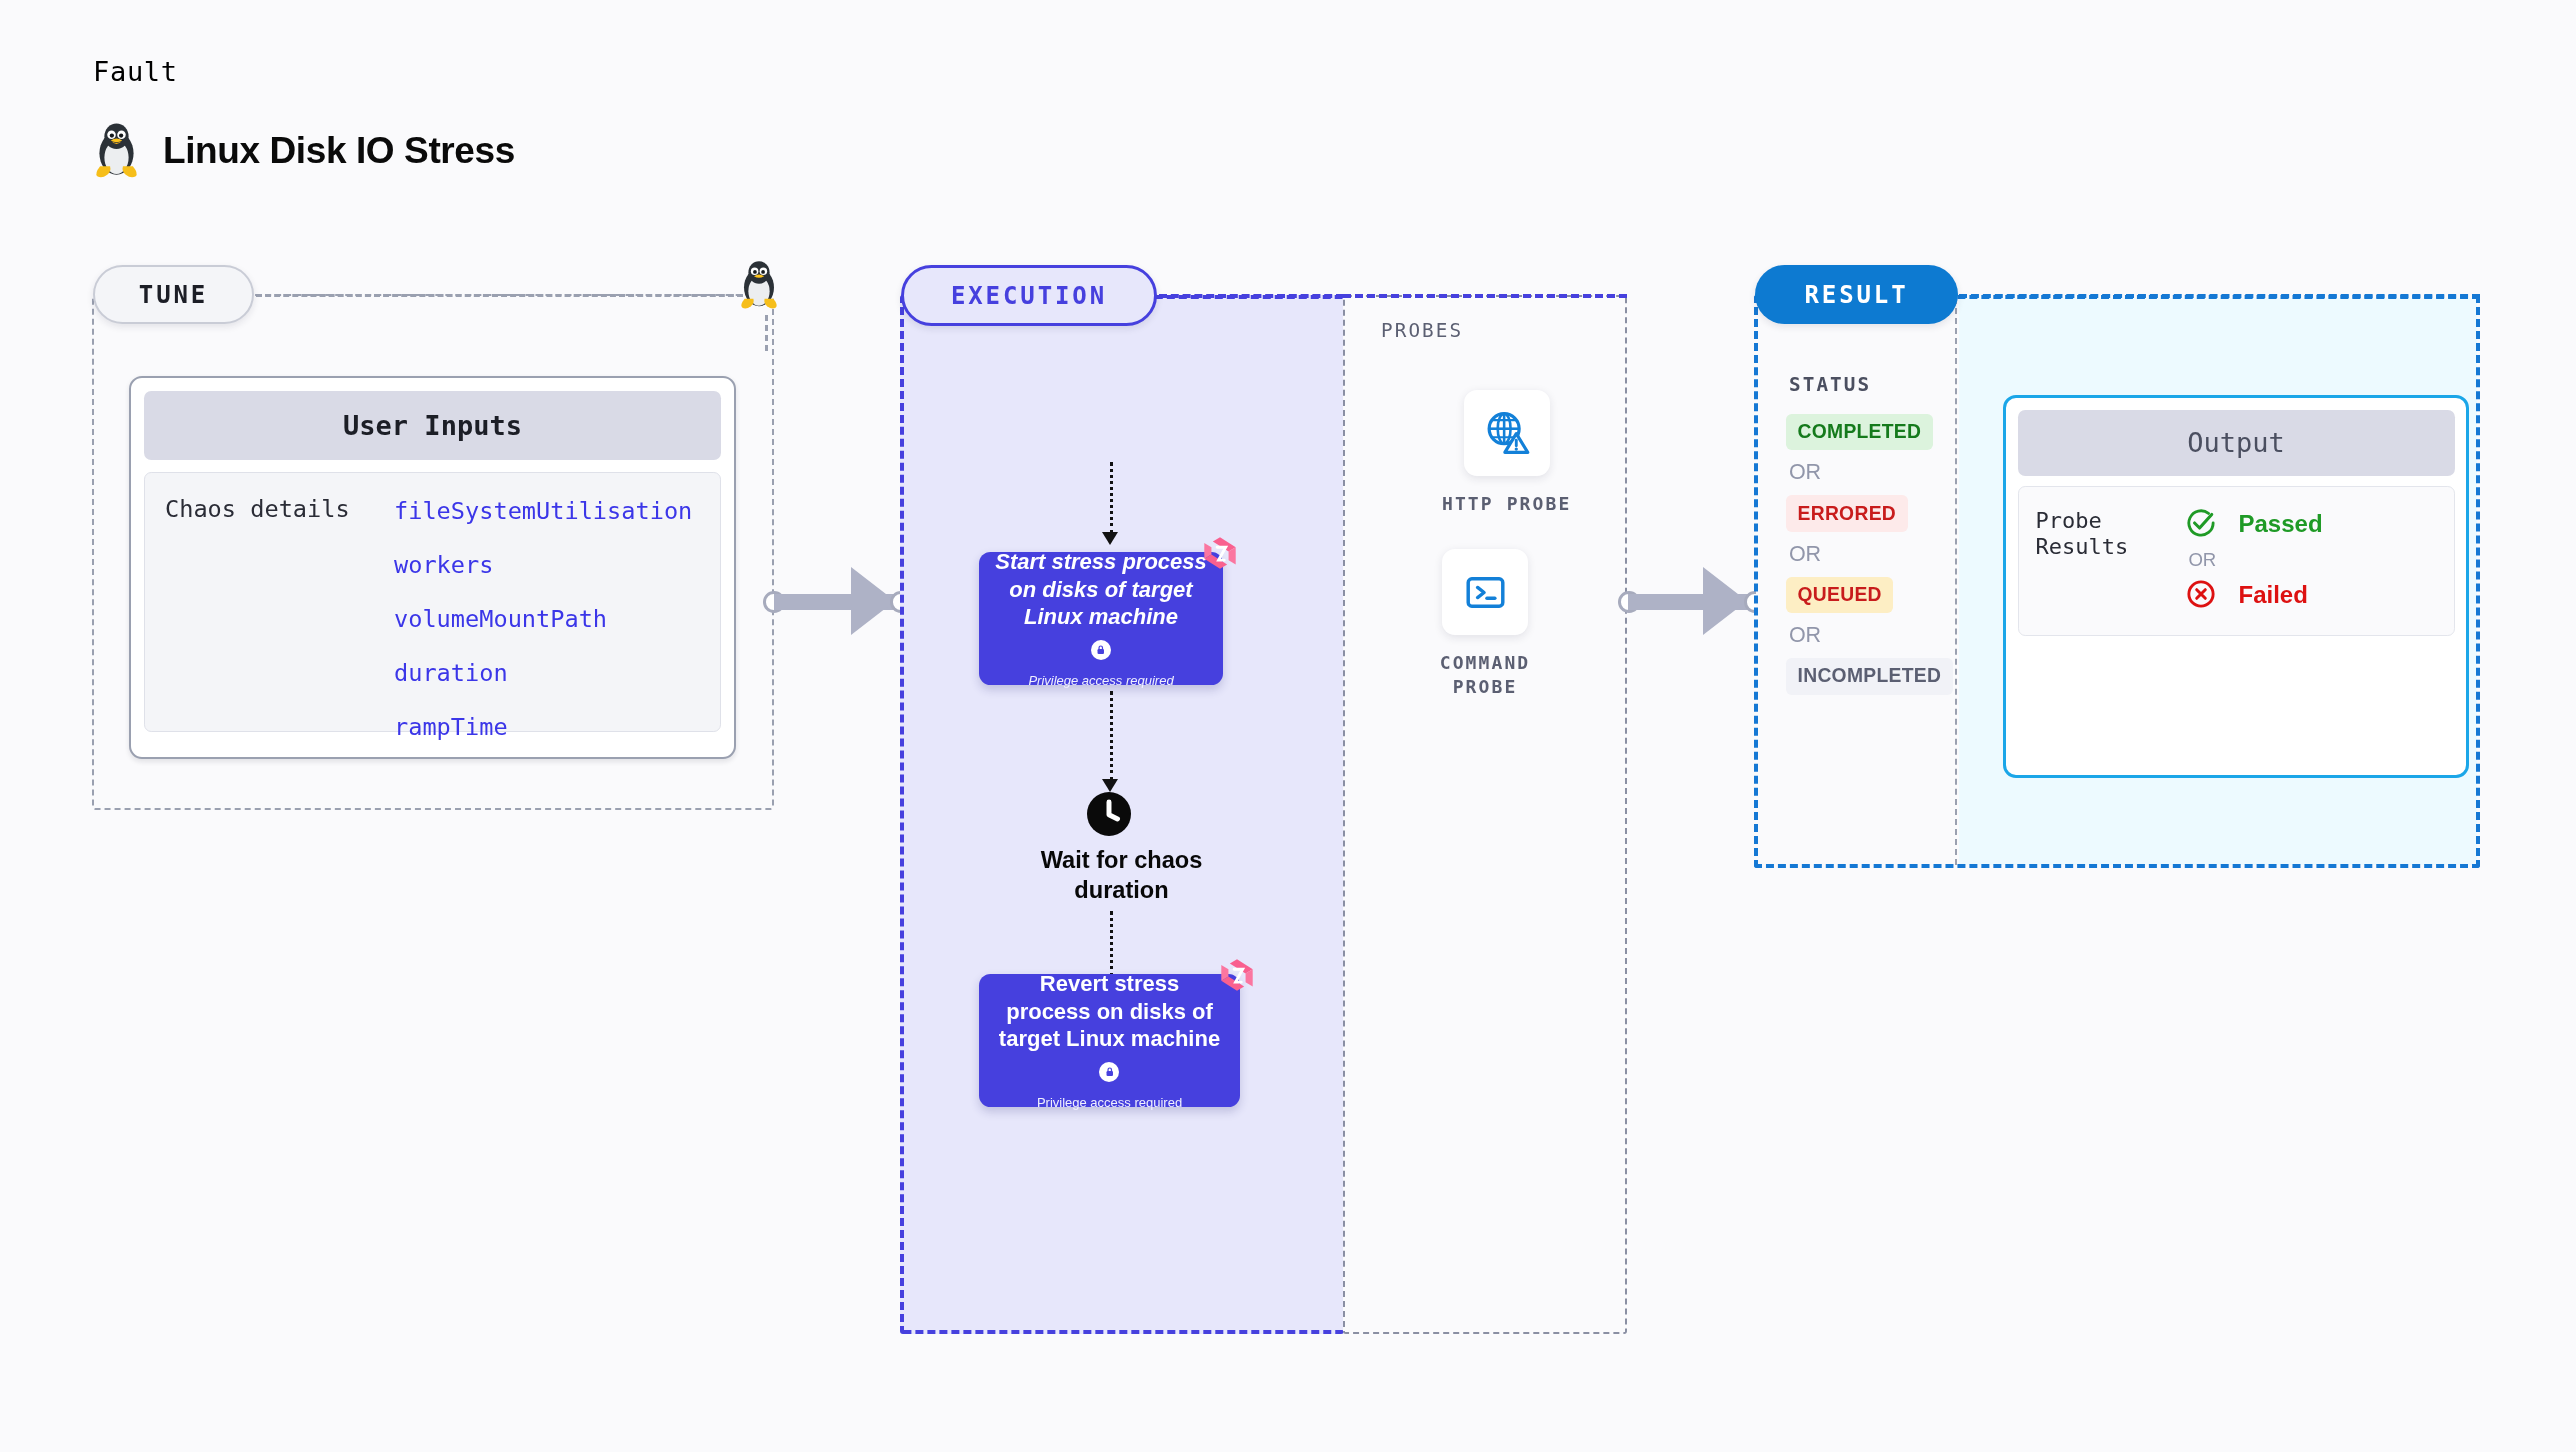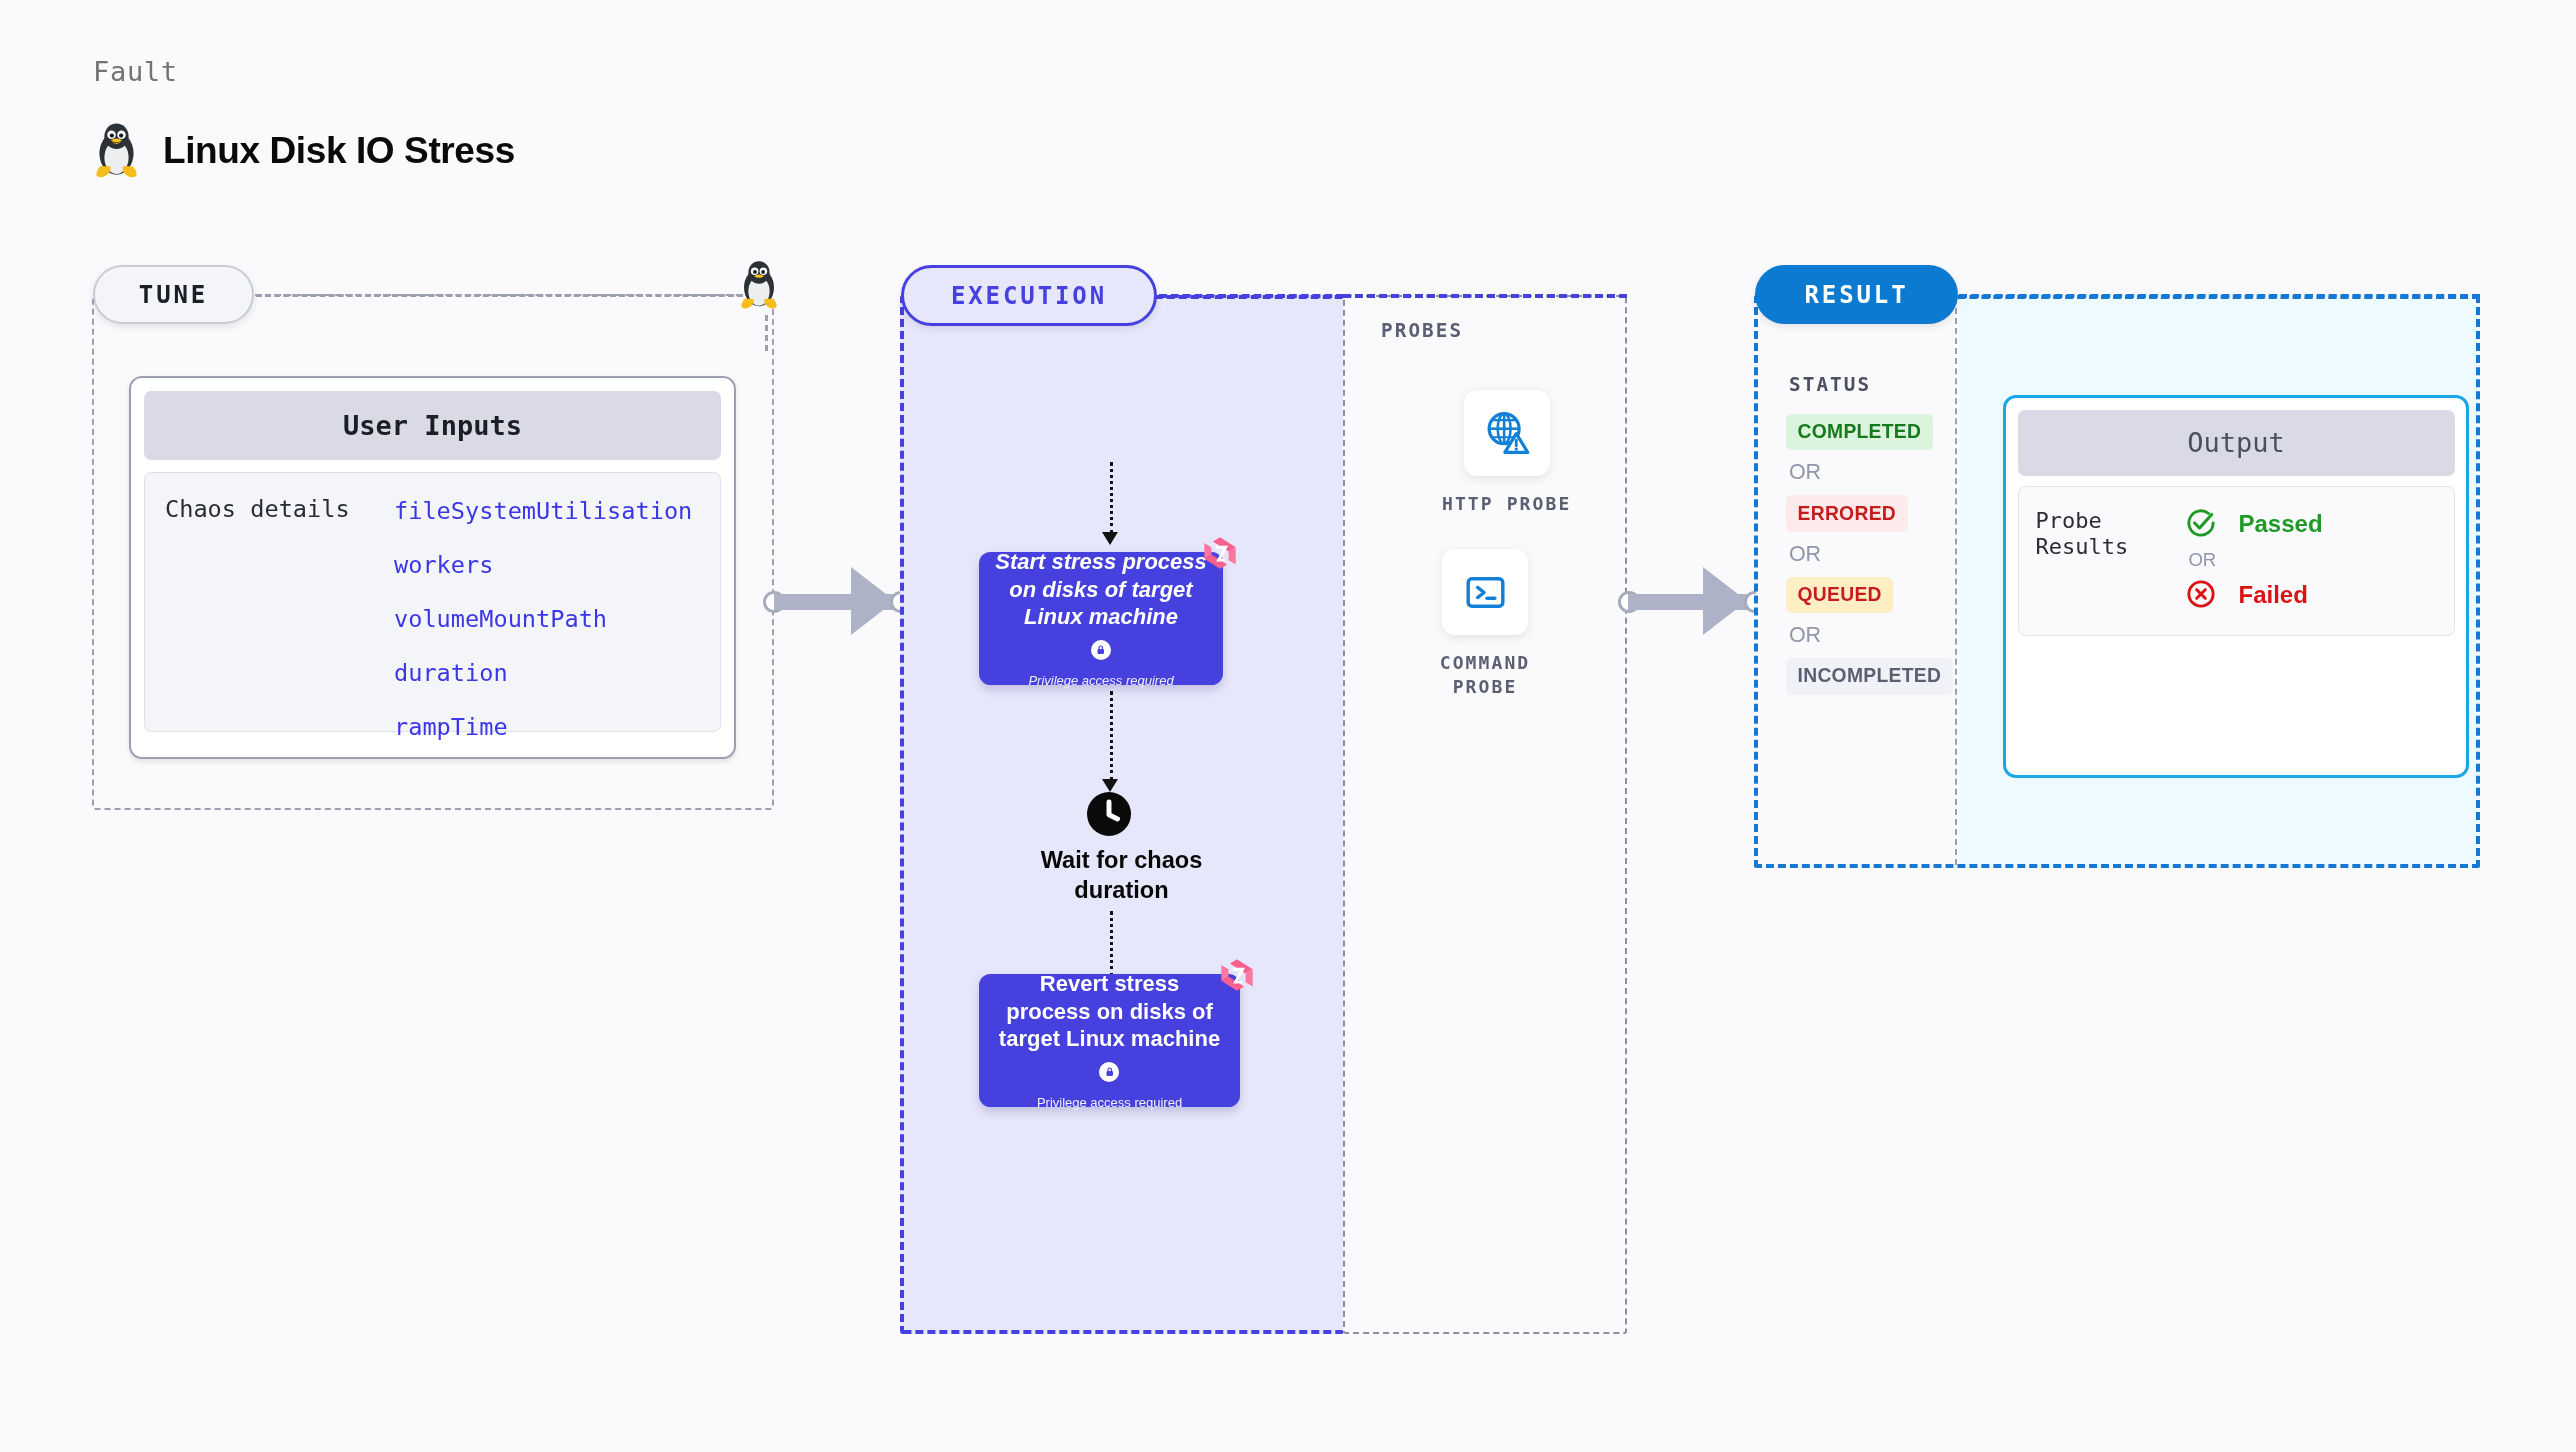--- a/index.html
+++ b/index.html
@@ -8,21 +8,21 @@
     background: #fafafc;
     font-family: "Liberation Sans", sans-serif;
     overflow: hidden;
   }
   #stage { position: relative; width: 2576px; height: 1452px; }
 
   
   .hdr-kicker {
     position: absolute; left: 93px; top: 56px;
     font-family: "DejaVu Sans Mono", monospace;
-    font-size: 27px; color: #737373; letter-spacing: 0.7px;
+    font-size: 27px; color: #000000; letter-spacing: 0.7px;
   }
   .hdr-row { position: absolute; left: 93px; top: 122px; display: flex; align-items: center; gap: 23px; }
   .hdr-title {
     font-size: 37px; font-weight: 700; color: #0a0a0a; letter-spacing: -0.4px;
   }
 
   
   .penguin { display: block; }
 
   
@@ -167,21 +167,21 @@
     width: 20px; height: 20px; border-radius: 50%; background: #ffffff;
     display: flex; align-items: center; justify-content: center;
   }
   .litmus-badge { position: absolute; right: -17px; top: -18.6px; }
   .clock-icon { position: absolute; }
 
   
   .probes-label {
     position: absolute; left: 1381px; top: 319px;
     font-family: "DejaVu Sans Mono", monospace; font-size: 19.3px;
-    letter-spacing: 2.1px; color: #5b5f72; font-weight: 700;
+    letter-spacing: 2.1px; color: #5b5f72; font-weight: 400;
   }
   .probe-item { position: absolute; display: flex; flex-direction: column; align-items: center; }
   .probe-tile {
     width: 86px; height: 86px; background: #ffffff; border-radius: 13px;
     display: flex; align-items: center; justify-content: center;
     box-shadow: 0 2.9px 8.6px rgba(30,30,60,.10);
   }
   .probe-name {
     margin-top: 15.8px; font-family: "DejaVu Sans Mono", monospace;
     font-size: 18px; letter-spacing: 2.1px; color: #5b5f72; font-weight: 700;

